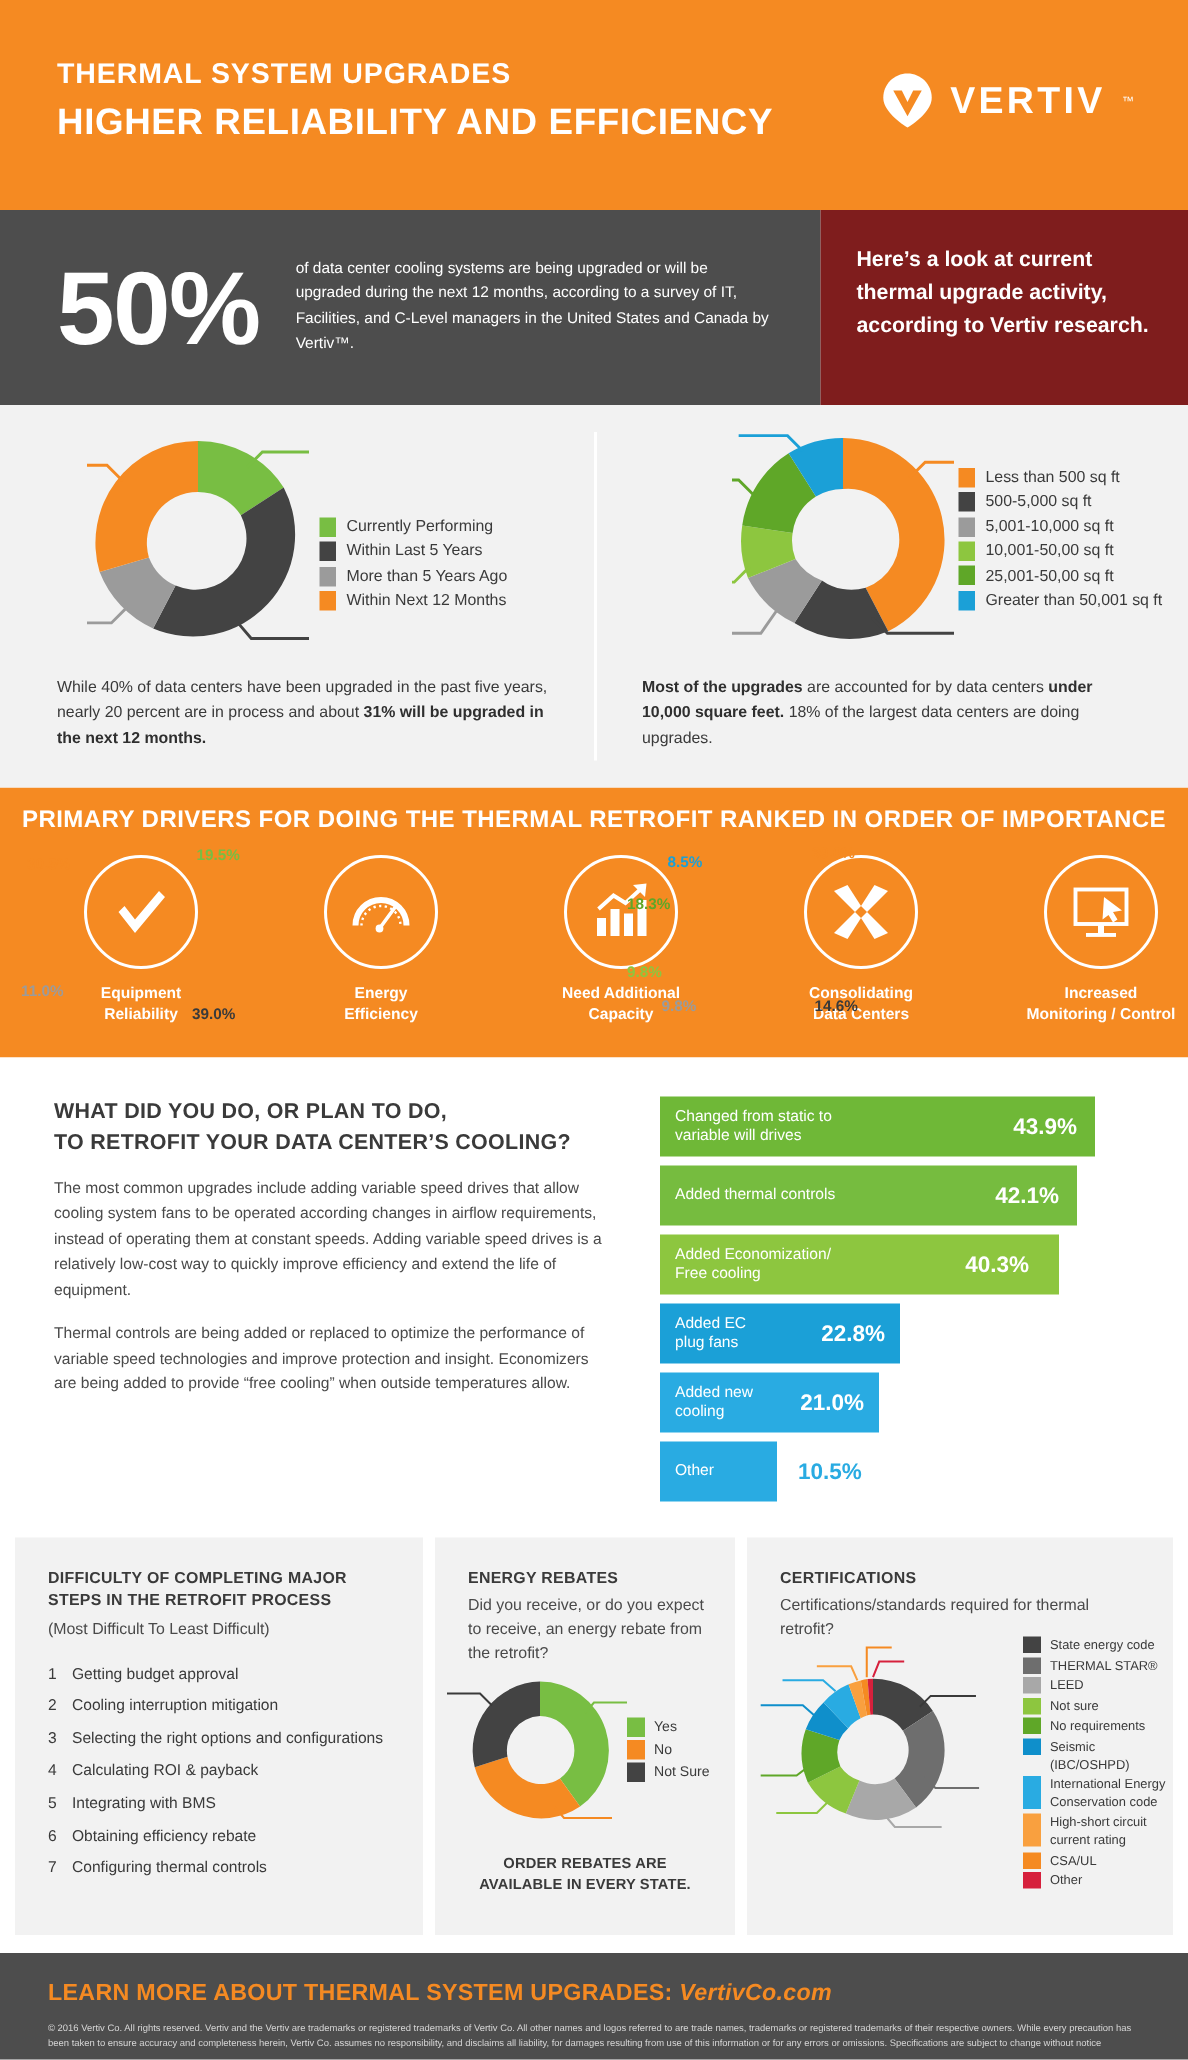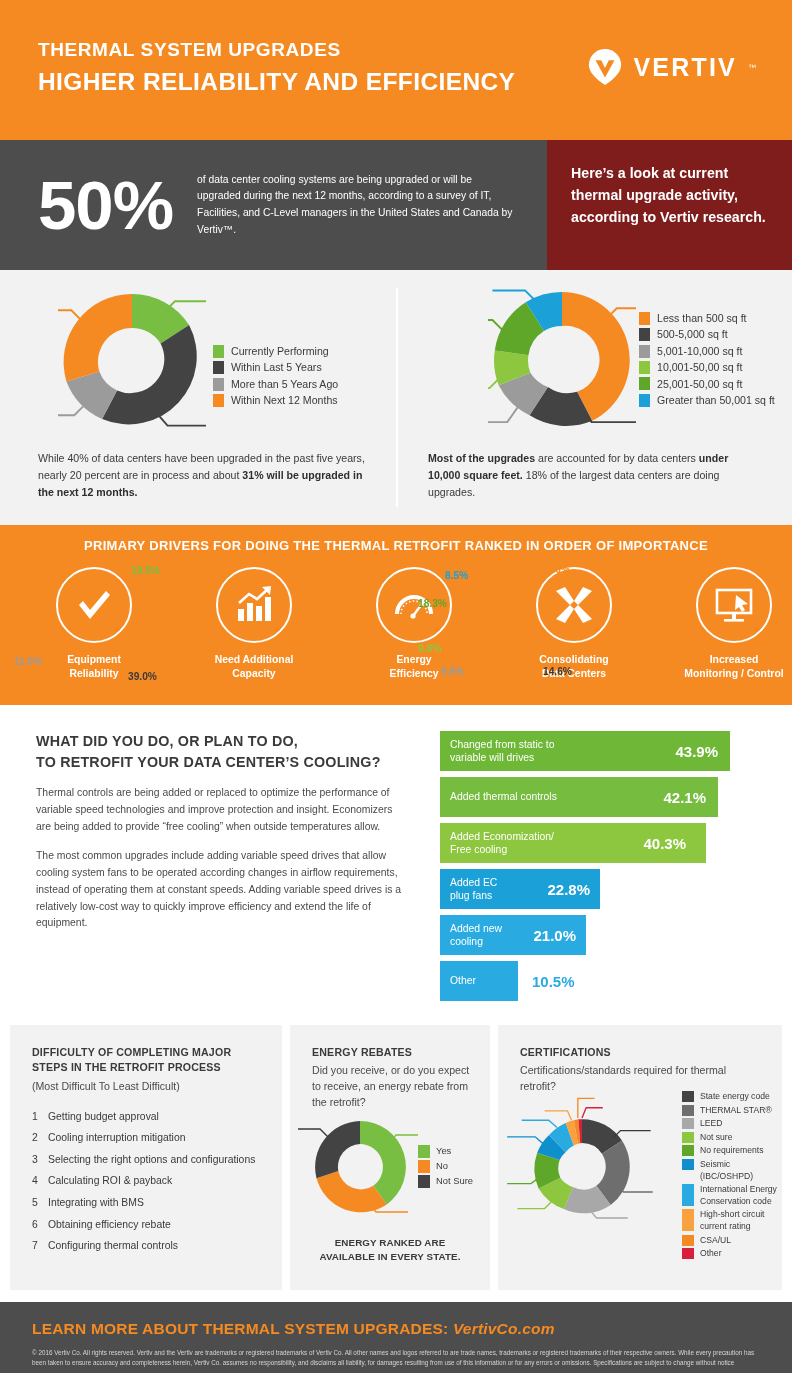--- a/index.html
+++ b/index.html
@@ -64,21 +64,21 @@
   .legend { position:absolute; font-size: 10.6px; color:#3A3A3A; line-height: 1.55; }
   .legend .row { display:flex; align-items:center; gap:7px; }
   .legend .sw { width:11px; height:13px; flex:0 0 11px; }
   .lbl { position:absolute; font-size: 10.2px; font-weight:bold; white-space:nowrap; }
   .cap { position:absolute; font-size:10.6px; color:#3A3A3A; line-height:1.62; }
   .cap b { font-weight: bold; color:#2F2F2F; }
 
   
   .drivers { background:#F58A22; height: 180px; padding-top: 13px; }
   .drivers h2 {
-    text-align:center; color:#fff; font-size: 13px; font-weight:bold;
+    text-align:center; color:#fff; font-size: 16px; font-weight:bold;
     letter-spacing: 0.3px; margin-bottom: 14px;
   }
   .driver-items { display:flex; justify-content:center; gap: 44px; padding-left: 36px; }
   .driver { width: 118px; text-align:center; }
   .driver .circle {
     width: 76px; height: 76px; margin: 0 auto 10px;
     border: 2px solid #fff; border-radius: 50%;
     display:flex; align-items:center; justify-content:center;
   }
   .driver .dlabel {
@@ -286,20 +286,35 @@
 
       <div class="driver">
         <div class="circle">
           <svg width="42" height="42" viewBox="0 0 42 42">
             <path d="M6 21 L10 17 L17 26 L33 7 L37 11 L17 35 Z" fill="#fff"></path>
           </svg>
         </div>
         <div class="dlabel">
           <div>Equipment</div>
           <div>Reliability</div>
+        </div>
+      </div>
+
+      <div class="driver">
+        <div class="circle">
+          <svg width="46" height="46" viewBox="0 0 46 46">
+            <path d="M6 32 A17 17 0 1 1 40 32" fill="none" stroke="#fff" stroke-width="4"></path>
+            <path d="M10 32 A13 13 0 1 1 36 32" fill="none" stroke="#fff" stroke-width="1.6" stroke-dasharray="1.5 2.3"></path>
+            <path d="M22 34 L33 19" stroke="#fff" stroke-width="2.4" stroke-linecap="round"></path>
+            <circle cx="22" cy="34" r="2.6" fill="#fff"></circle>
+          </svg>
+        </div>
+        <div class="dlabel">
+          <div>Energy</div>
+          <div>Efficiency</div>
         </div>
       </div>
 
       <div class="driver">
         <div class="circle">
           <svg width="44" height="44" viewBox="0 0 44 44">
             <rect x="6" y="26" width="6" height="12" fill="#fff"></rect>
             <rect x="15" y="20" width="6" height="18" fill="#fff"></rect>
             <rect x="24" y="23" width="6" height="15" fill="#fff"></rect>
             <rect x="33" y="14" width="6" height="24" fill="#fff"></rect>
@@ -308,35 +323,20 @@
           </svg>
         </div>
         <div class="dlabel">
           <div>Need Additional</div>
           <div>Capacity</div>
         </div>
       </div>
 
       <div class="driver">
         <div class="circle">
-          <svg width="46" height="46" viewBox="0 0 46 46">
-            <path d="M6 32 A17 17 0 1 1 40 32" fill="none" stroke="#fff" stroke-width="4"></path>
-            <path d="M10 32 A13 13 0 1 1 36 32" fill="none" stroke="#fff" stroke-width="1.6" stroke-dasharray="1.5 2.3"></path>
-            <path d="M22 34 L33 19" stroke="#fff" stroke-width="2.4" stroke-linecap="round"></path>
-            <circle cx="22" cy="34" r="2.6" fill="#fff"></circle>
-          </svg>
-        </div>
-        <div class="dlabel">
-          <div>Energy</div>
-          <div>Efficiency</div>
-        </div>
-      </div>
-
-      <div class="driver">
-        <div class="circle">
           <svg width="44" height="44" viewBox="0 0 44 44">
             <g fill="#fff">
               <path d="M4 8 L13 4 L22 18 L18 22 Z"></path>
               <path d="M40 8 L31 4 L22 18 L26 22 Z"></path>
               <path d="M4 36 L13 40 L22 26 L18 22 Z"></path>
               <path d="M40 36 L31 40 L22 26 L26 22 Z"></path>
             </g>
           </svg>
         </div>
         <div class="dlabel">
@@ -362,22 +362,22 @@
 
     </div>
   </div>
 
   <div class="retrofit">
     <div class="retro-left">
       <h3>
         <div>WHAT DID YOU DO, OR PLAN TO DO,</div>
         <div>TO RETROFIT YOUR DATA CENTER’S COOLING?</div>
       </h3>
+      <p>The most common upgrades include adding variable speed drives that allow cooling system fans to be operated according changes in airflow requirements, instead of operating them at constant speeds. Adding variable speed drives is a relatively low-cost way to quickly improve efficiency and extend the life of equipment.</p>
       <p>Thermal controls are being added or replaced to optimize the performance of variable speed technologies  and improve protection and insight. Economizers are being added to provide “free cooling” when outside temperatures allow.</p>
-      <p>The most common upgrades include adding variable speed drives that allow cooling system fans to be operated according changes in airflow requirements, instead of operating them at constant speeds. Adding variable speed drives is a relatively low-cost way to quickly improve efficiency and extend the life of equipment.</p>
     </div>
 
     <div class="retro-right">
       <div class="bar" style="background:#6FB837; width:290px;">
         <div class="bname">
           <div>Changed from static to</div>
           <div>variable will drives</div>
         </div>
         <div class="bval" style="right:12px; color:#fff;">43.9%</div>
       </div>
@@ -489,21 +489,21 @@
             <span class="sw" style="background:#F58A22; height:13px;"></span>
             <span>No</span>
           </div>
         <div class="row">
             <span class="sw" style="background:#434343; height:13px;"></span>
             <span>Not Sure</span>
           </div>
       </div>
 
       <div class="rebate-note">
-        <div>ENERGY RANKED ARE</div>
+        <div>ORDER REBATES ARE</div>
         <div>AVAILABLE IN EVERY STATE.</div>
       </div>
     </div>
 
     <div class="bcol c3">
       <h4>CERTIFICATIONS</h4>
       <div class="sub">Certifications/standards required for thermal retrofit?</div>
 
       <svg style="position:absolute; left:32px; top:90px;" width="104" height="104" viewBox="0 0 100 100">
 

